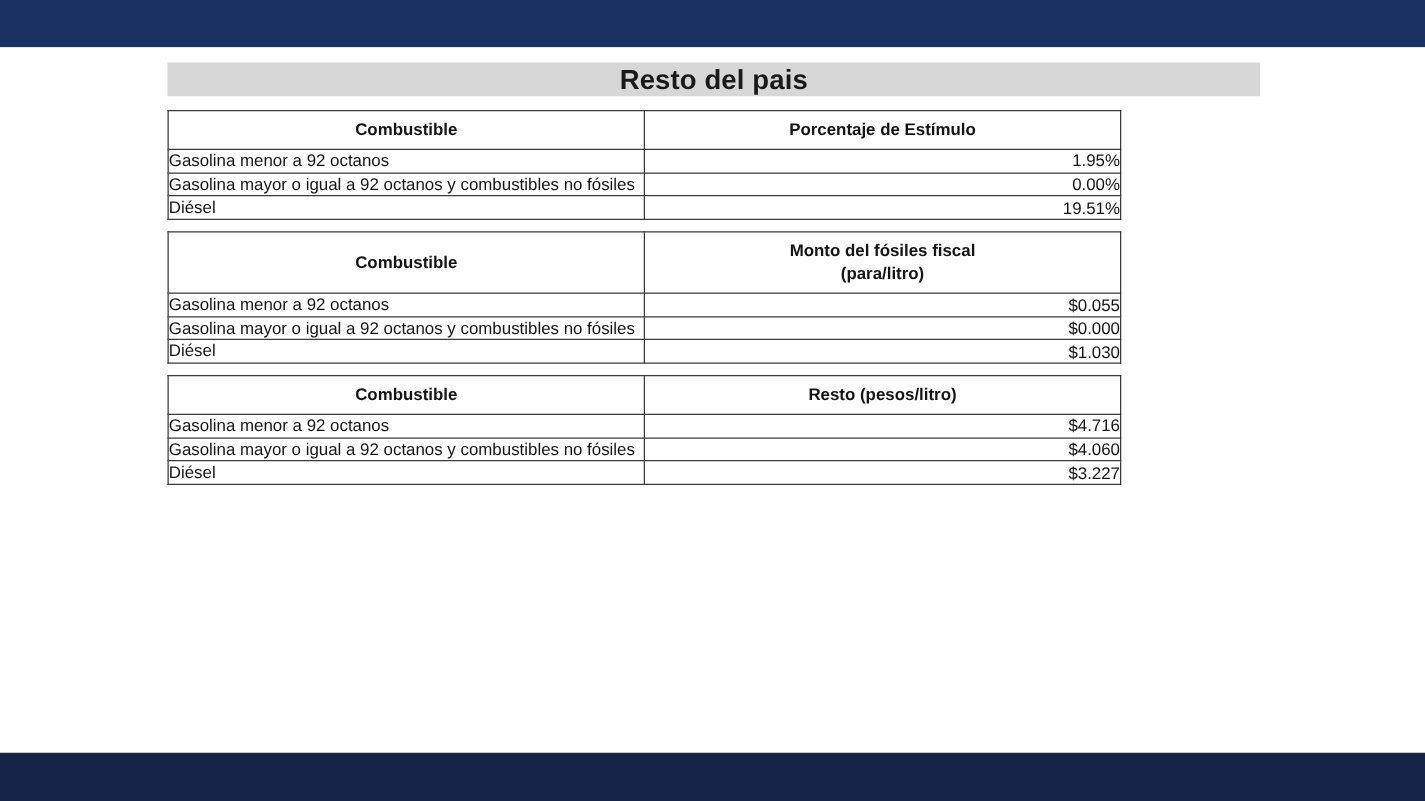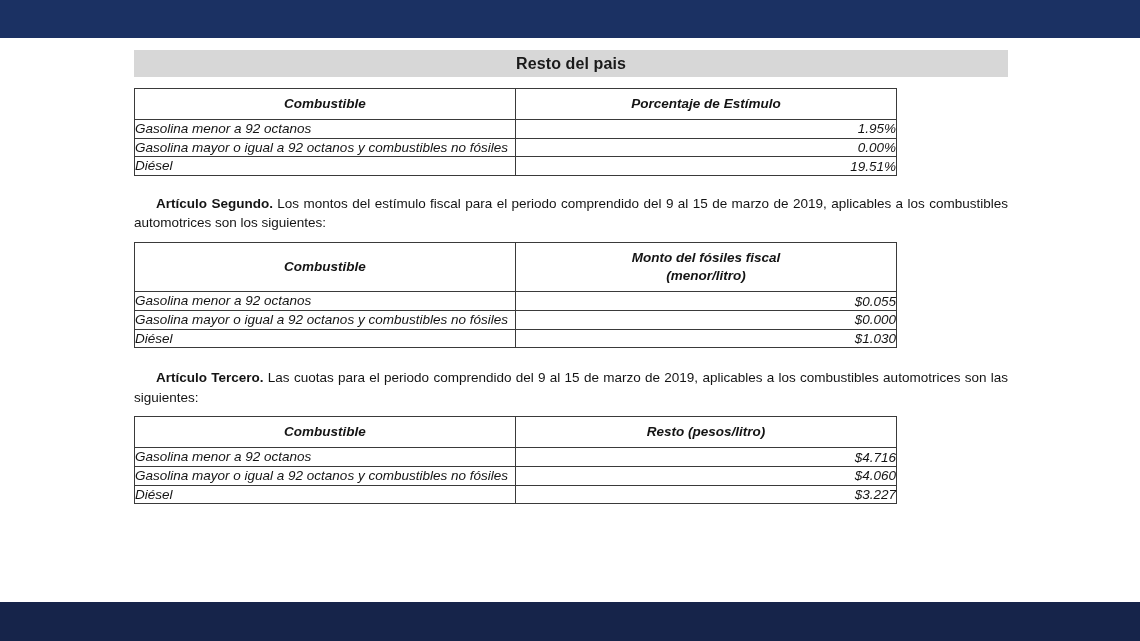--- a/index.html
+++ b/index.html
@@ -93,21 +93,21 @@
   .section-banner {
     width: 874px;
     height: 27px;
     background: #d7d7d7;
     margin-top: 12px;
     display: flex;
     align-items: center;
     justify-content: center;
   }
   .section-banner-text {
-    font-size: 16px;
+    font-size: 22px;
     font-weight: bold;
     color: #1a1a1a;
     letter-spacing: 0.1px;
   }
 
   
   table.fuel-table {
     border-collapse: collapse;
     width: 763px;
     table-layout: fixed;
@@ -140,21 +140,21 @@
   }
   .td-fuel.two-line {
     text-align: justify;
     text-align-last: left;
   }
   .td-value {
     text-align: right;
     padding: 5px 8px;
   }
 
-  .table-wrap { margin-top: 11px; font-style: italic; }
+  .table-wrap { margin-top: 11px; }
   .table-wrap.t2 { margin-top: 9px; }
   .table-wrap.t3 { margin-top: 9px; }
 
   
   .article-p {
     width: 874px;
     font-size: 13.5px;
     line-height: 1.45;
     color: #141414;
     text-align: justify;
@@ -206,39 +206,36 @@
             <td class="td-value">0.00%</td>
           </tr>
           <tr>
             <td class="td-fuel">Diésel</td>
             <td class="td-value">19.51%</td>
           </tr>
         </tbody>
       </table>
     </div>
 
-    <p class="article-p p2">
-      <span class="article-label">Artículo Segundo.</span><span> Los montos del estímulo fiscal para el periodo comprendido del 9 al 15 de marzo de 2019, aplicables a los combustibles automotrices son los siguientes:</span>
-    </p>
 
     <div class="table-wrap t2">
       <table class="fuel-table">
         <colgroup>
           <col class="col-fuel">
             <col class="col-value">
         </colgroup>
         <thead>
           <tr>
             <th>
               <div class="th-cell">Combustible</div>
             </th>
             <th>
               <div class="th-cell">
                 <span>Monto del fósiles fiscal</span><br>
-                <span>(menor/litro)</span>
+                <span>(para/litro)</span>
               </div>
             </th>
           </tr>
         </thead>
         <tbody>
           <tr>
             <td class="td-fuel">Gasolina menor a 92 octanos</td>
             <td class="td-value">$0.055</td>
           </tr>
           <tr>
@@ -246,23 +243,20 @@
             <td class="td-value">$0.000</td>
           </tr>
           <tr>
             <td class="td-fuel">Diésel</td>
             <td class="td-value">$1.030</td>
           </tr>
         </tbody>
       </table>
     </div>
 
-    <p class="article-p p3">
-      <span class="article-label">Artículo Tercero.</span><span> Las cuotas para el periodo comprendido del 9 al 15 de marzo de 2019, aplicables a los combustibles automotrices son las siguientes:</span>
-    </p>
 
     <div class="table-wrap t3">
       <table class="fuel-table">
         <colgroup>
           <col class="col-fuel">
             <col class="col-value">
         </colgroup>
         <thead>
           <tr>
             <th>

